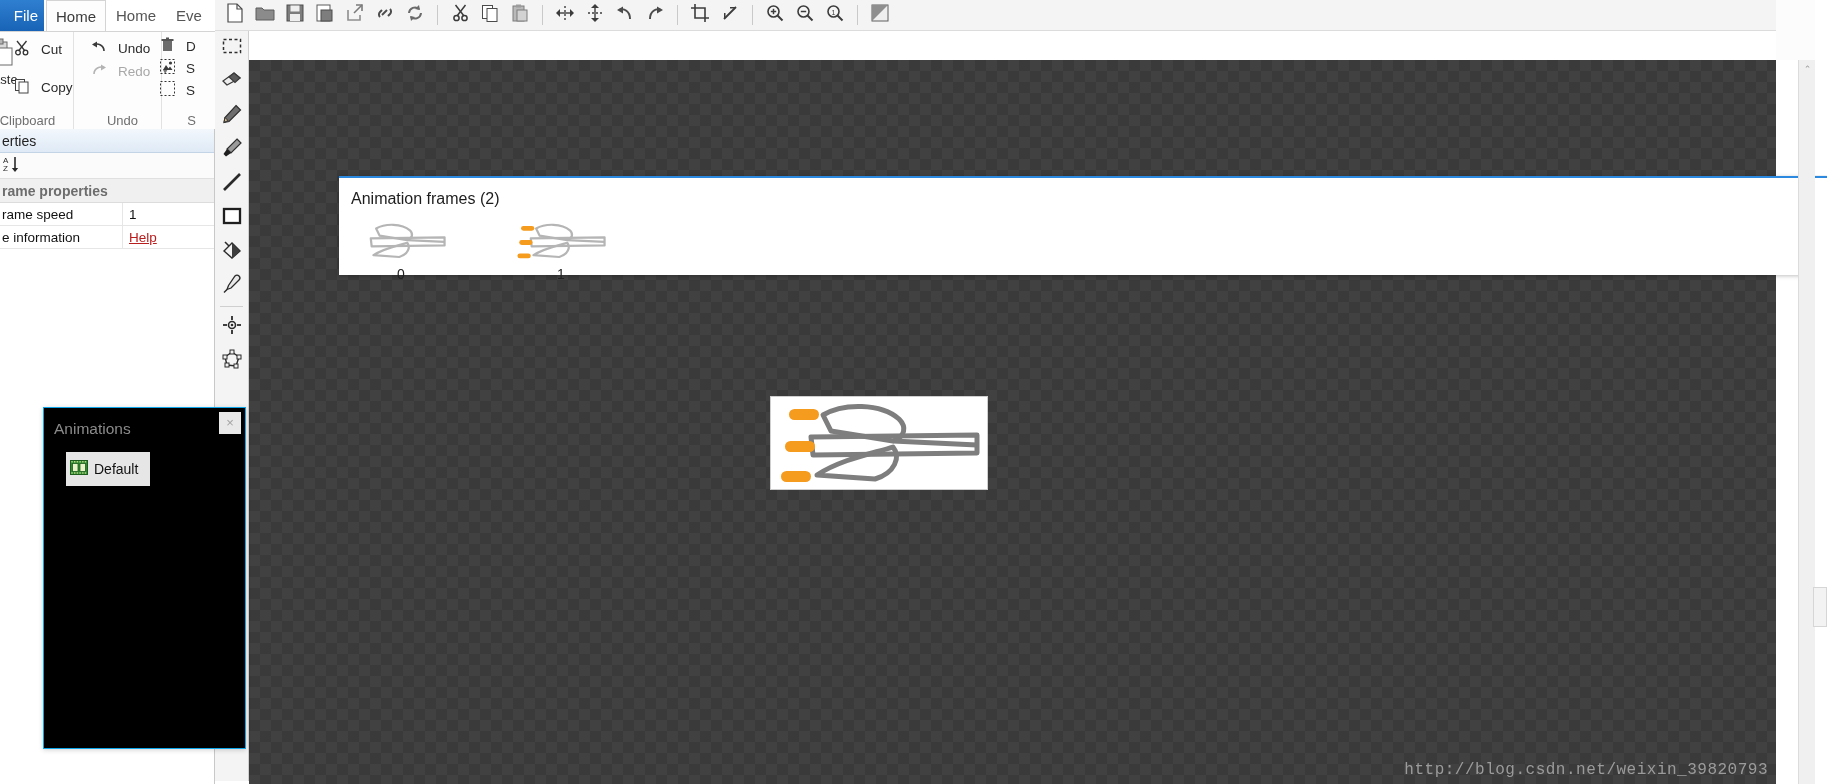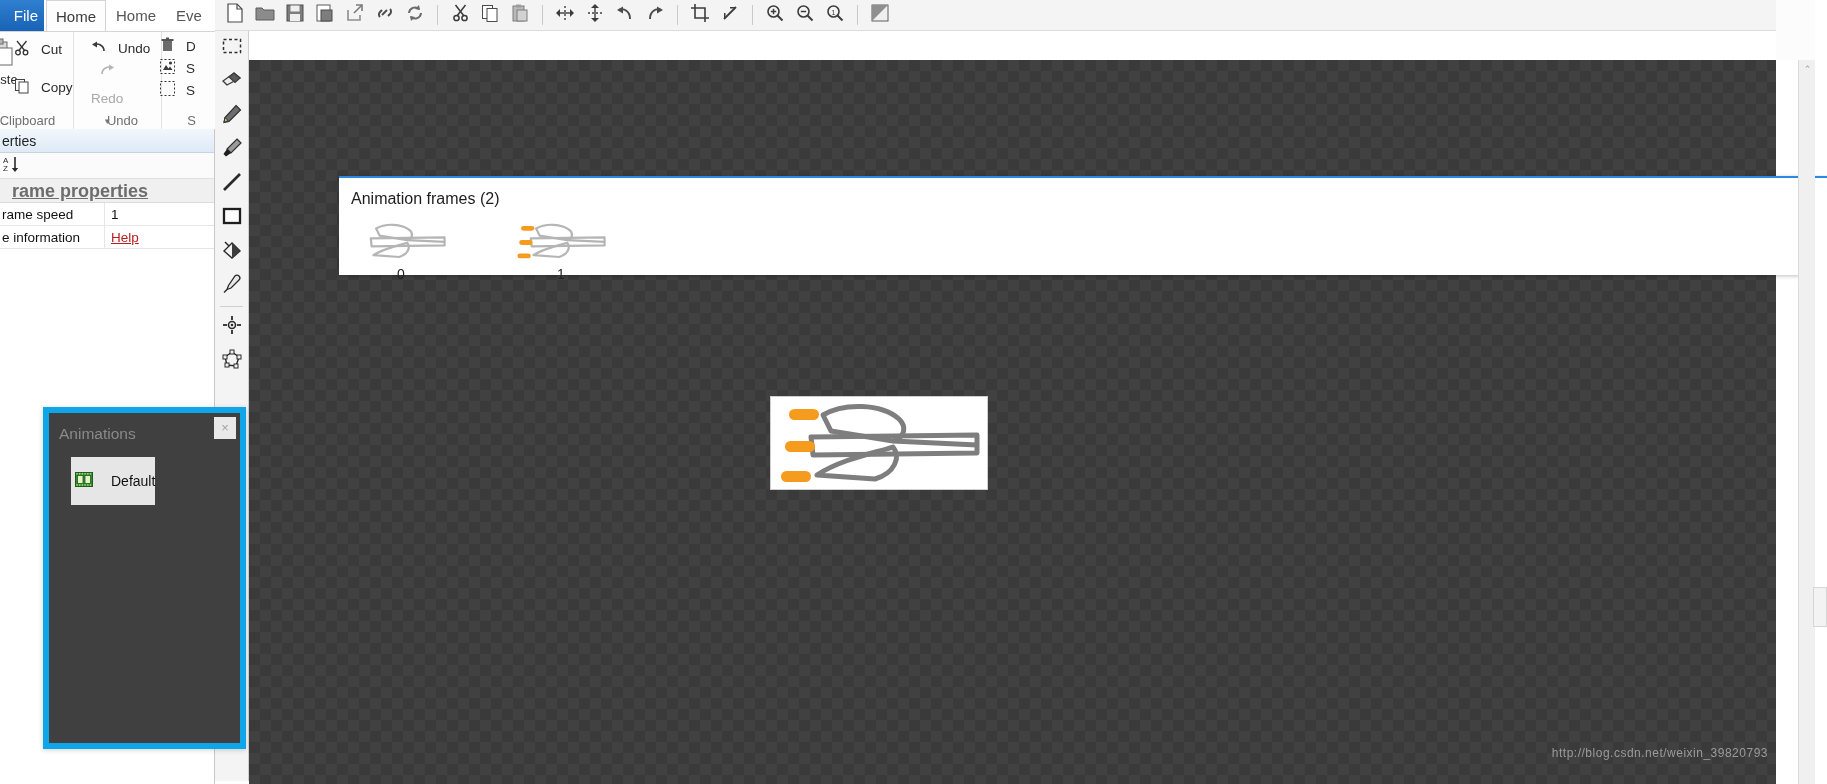--- a/index.html
+++ b/index.html
@@ -65,25 +65,25 @@
     height: 24px; line-height: 24px; padding-left: 2px;
     background: linear-gradient(to bottom,#f2f7fc,#dfeaf6);
     border-bottom: 1px solid #c3d4e6;
     font-size: 14px; color: #222;
   }
   .props-toolbar {
     height: 26px; border-bottom: 1px solid #e0e0e0; background: #fbfbfb;
     display: flex; align-items: center; padding-left: 2px;
   }
   .props-cat {
-    height: 24px; line-height: 24px; padding-left: 12px;
+    height: 24px; line-height: 24px; padding-left: 2px;
     background: #f0f0f0; border-bottom: 1px solid #dcdcdc;
-    font-size: 18px; font-weight: bold; color: #6d6d6d; text-decoration: underline;
-  }
-  .props-row { display: flex; height: 23px; border-bottom: 1px solid #e6e6e6; font-size: 13.5px; }
+    font-size: 14px; font-weight: bold; color: #6d6d6d;
+  }
+  .props-row { display: flex; height: 23px; border-bottom: 1px solid #e6e6e6; font-size: 13.5px; gap: 18px; }
   .props-row .k { width: 104px; line-height: 23px; padding-left: 2px; color: #111; overflow: hidden; }
   .props-row .v {
     flex: 1; line-height: 23px; padding-left: 6px; color: #111;
     border-left: 1px solid #e6e6e6;
   }
   .props-row .v a { color: #b91c1c; text-decoration: underline; }
 
   
   .toolpal {
     position: absolute; left: 215px; top: 31px; width: 34px; height: 750px;
@@ -103,52 +103,52 @@
       linear-gradient(45deg,#414141 25%,transparent 25%,transparent 75%,#414141 75%,#414141);
     background-size: 22px 22px;
     background-position: 0 0, 11px 11px;
     overflow: hidden;
   }
   .sprite-canvas {
     position: absolute; left: 521px; top: 336px; width: 218px; height: 94px;
     background: #ffffff; border: 1px solid #cfcfcf;
   }
   .watermark {
-    position: absolute; right: 8px; bottom: 24px;
-    font-family: Liberation Sans, sans-serif; font-size: 12px;
+    position: absolute; right: 8px; bottom: 5px;
+    font-family: Liberation Mono, monospace; font-size: 16px;
     color: #9b9b9b; letter-spacing: 0.5px; white-space: nowrap;
   }
 
   
   .frames-panel {
     position: absolute; left: 339px; top: 176px; width: 1489px; height: 99px;
     background: #ffffff; border-top: 2px solid #2b8ae0;
     box-shadow: 0 1px 4px rgba(0,0,0,.25);
   }
   .frames-title { padding: 12px 0 0 12px; font-size: 16px; color: #1d1d1d; }
   .frames-strip { position: absolute; left: 14px; top: 40px; display: flex; gap: 64px; }
   .frame-cell { width: 96px; text-align: center; }
   .frame-thumb { height: 46px; }
   .frame-idx { font-size: 14px; color: #222; margin-top: 2px; }
 
   
   .anims-panel {
     position: absolute; left: 43px; top: 407px; width: 203px; height: 342px;
-    background: #404040; border: 6px solid #0ea5e9;
+    background: #000000; border: 1px solid #0ea5e9;
     box-shadow: 0 1px 5px rgba(0,0,0,.18);
   }
   .anims-head { display: flex; align-items: flex-start; justify-content: space-between; }
   .anims-title { padding: 12px 0 0 10px; font-size: 15.5px; color: #8a8a8a; }
   .anims-close {
     width: 22px; height: 22px; margin: 4px 4px 0 0; background: #e9e9e9;
     color: #a3a3a3; font-size: 13px; line-height: 22px; text-align: center;
   }
   .anim-item {
-    display: flex; align-items: center; gap: 18px; margin: 14px 0 0 22px;
-    background: #e6e6e6; width: 84px; padding: 15px 4px;
+    display: flex; align-items: center; gap: 6px; margin: 14px 0 0 22px;
+    background: #e6e6e6; width: 84px; padding: 8px 4px;
     font-size: 14px; color: #111;
   }
 
   
   .vscroll {
     position: absolute; right: 12px; top: 60px; width: 17px; height: 724px;
     background: #f0f0f0; border-left: 1px solid #dcdcdc;
   }
   .vscroll-up {
     width: 17px; height: 17px; display: flex; align-items: center; justify-content: center;
@@ -230,21 +230,21 @@
       <div class="ritem" style="left:7px; top:8px;">
         <span class="ico">
           <svg width="16" height="14" viewBox="0 0 16 14">
             <path d="M13 11 C13 5,7 3,3 4.5" fill="none" stroke="#3b3b3b" stroke-width="1.6"></path>
             <path d="M1 4.5 L6 1.5 L6 7.5 Z" fill="#3b3b3b"></path>
           </svg>
         </span>
         <span>Undo</span>
         <span class="caret">▼</span>
       </div>
-      <div class="ritem dim" style="left:7px; top:31px;flex-direction:column;">
+      <div class="ritem dim" style="left:7px; top:31px;">
         <span class="ico">
           <svg width="16" height="14" viewBox="0 0 16 14">
             <path d="M3 11 C3 5,9 3,13 4.5" fill="none" stroke="#b4b4b4" stroke-width="1.6"></path>
             <path d="M15 4.5 L10 1.5 L10 7.5 Z" fill="#b4b4b4"></path>
           </svg>
         </span>
         <span>Redo</span>
         <span class="caret">▼</span>
       </div>
       <div class="rgroup-label">Undo</div>

